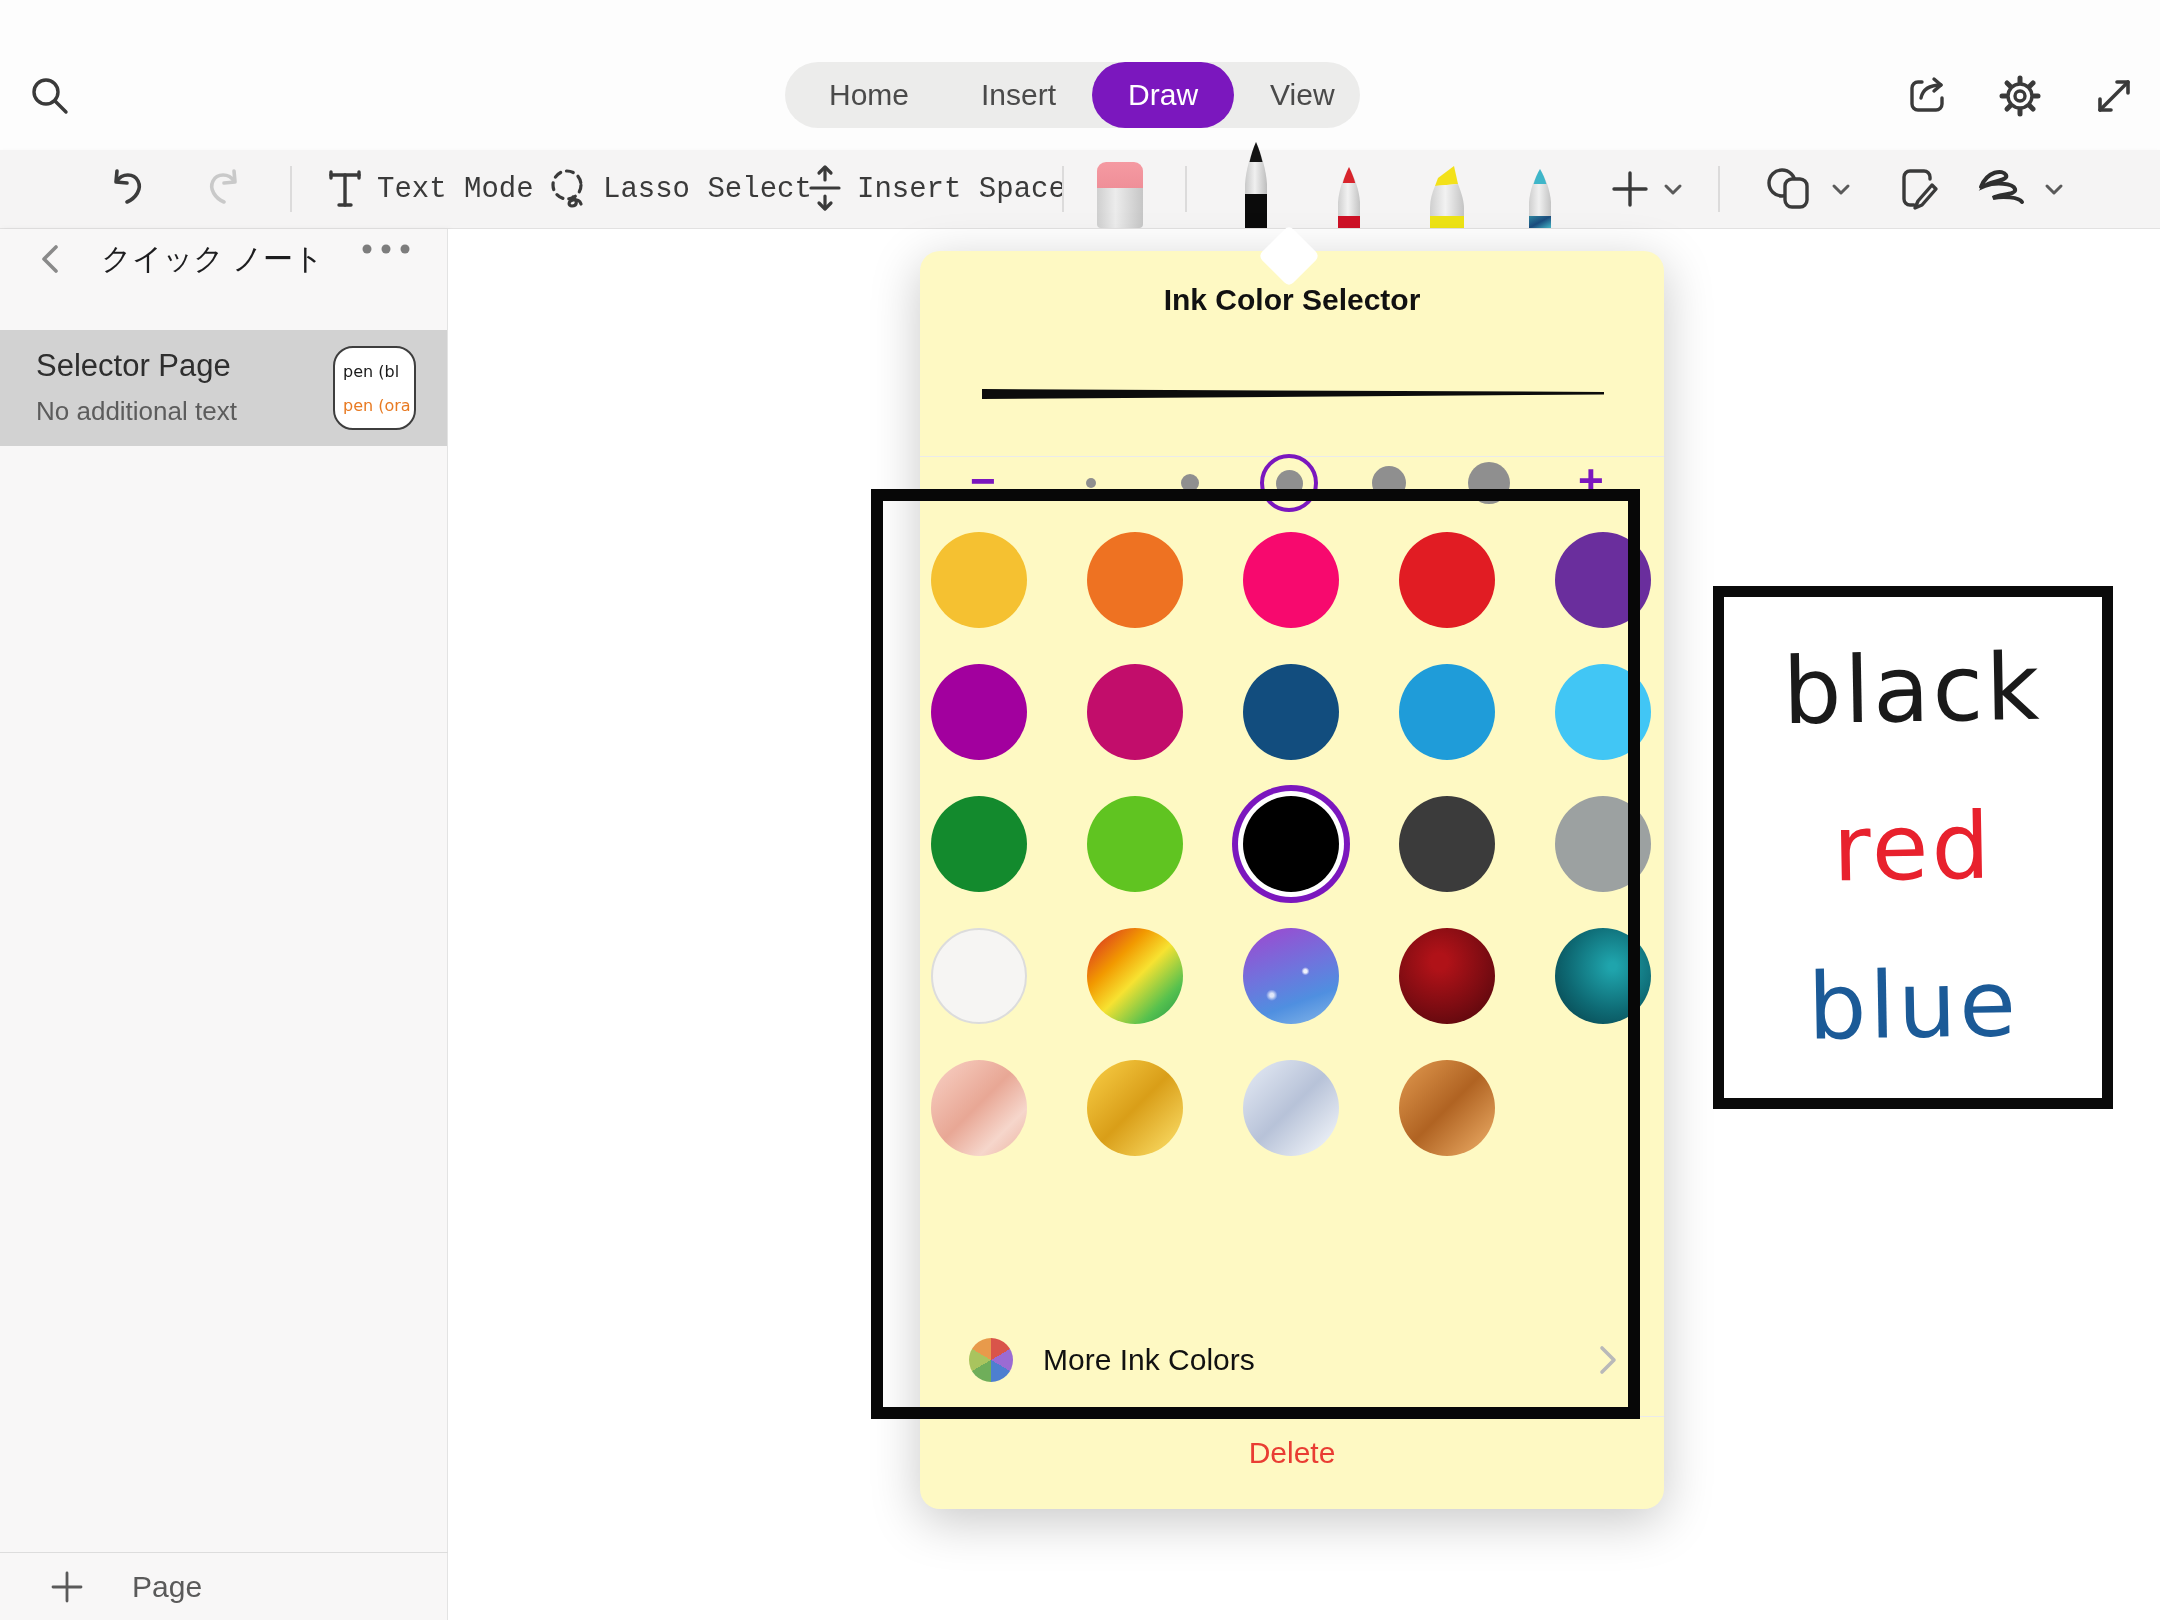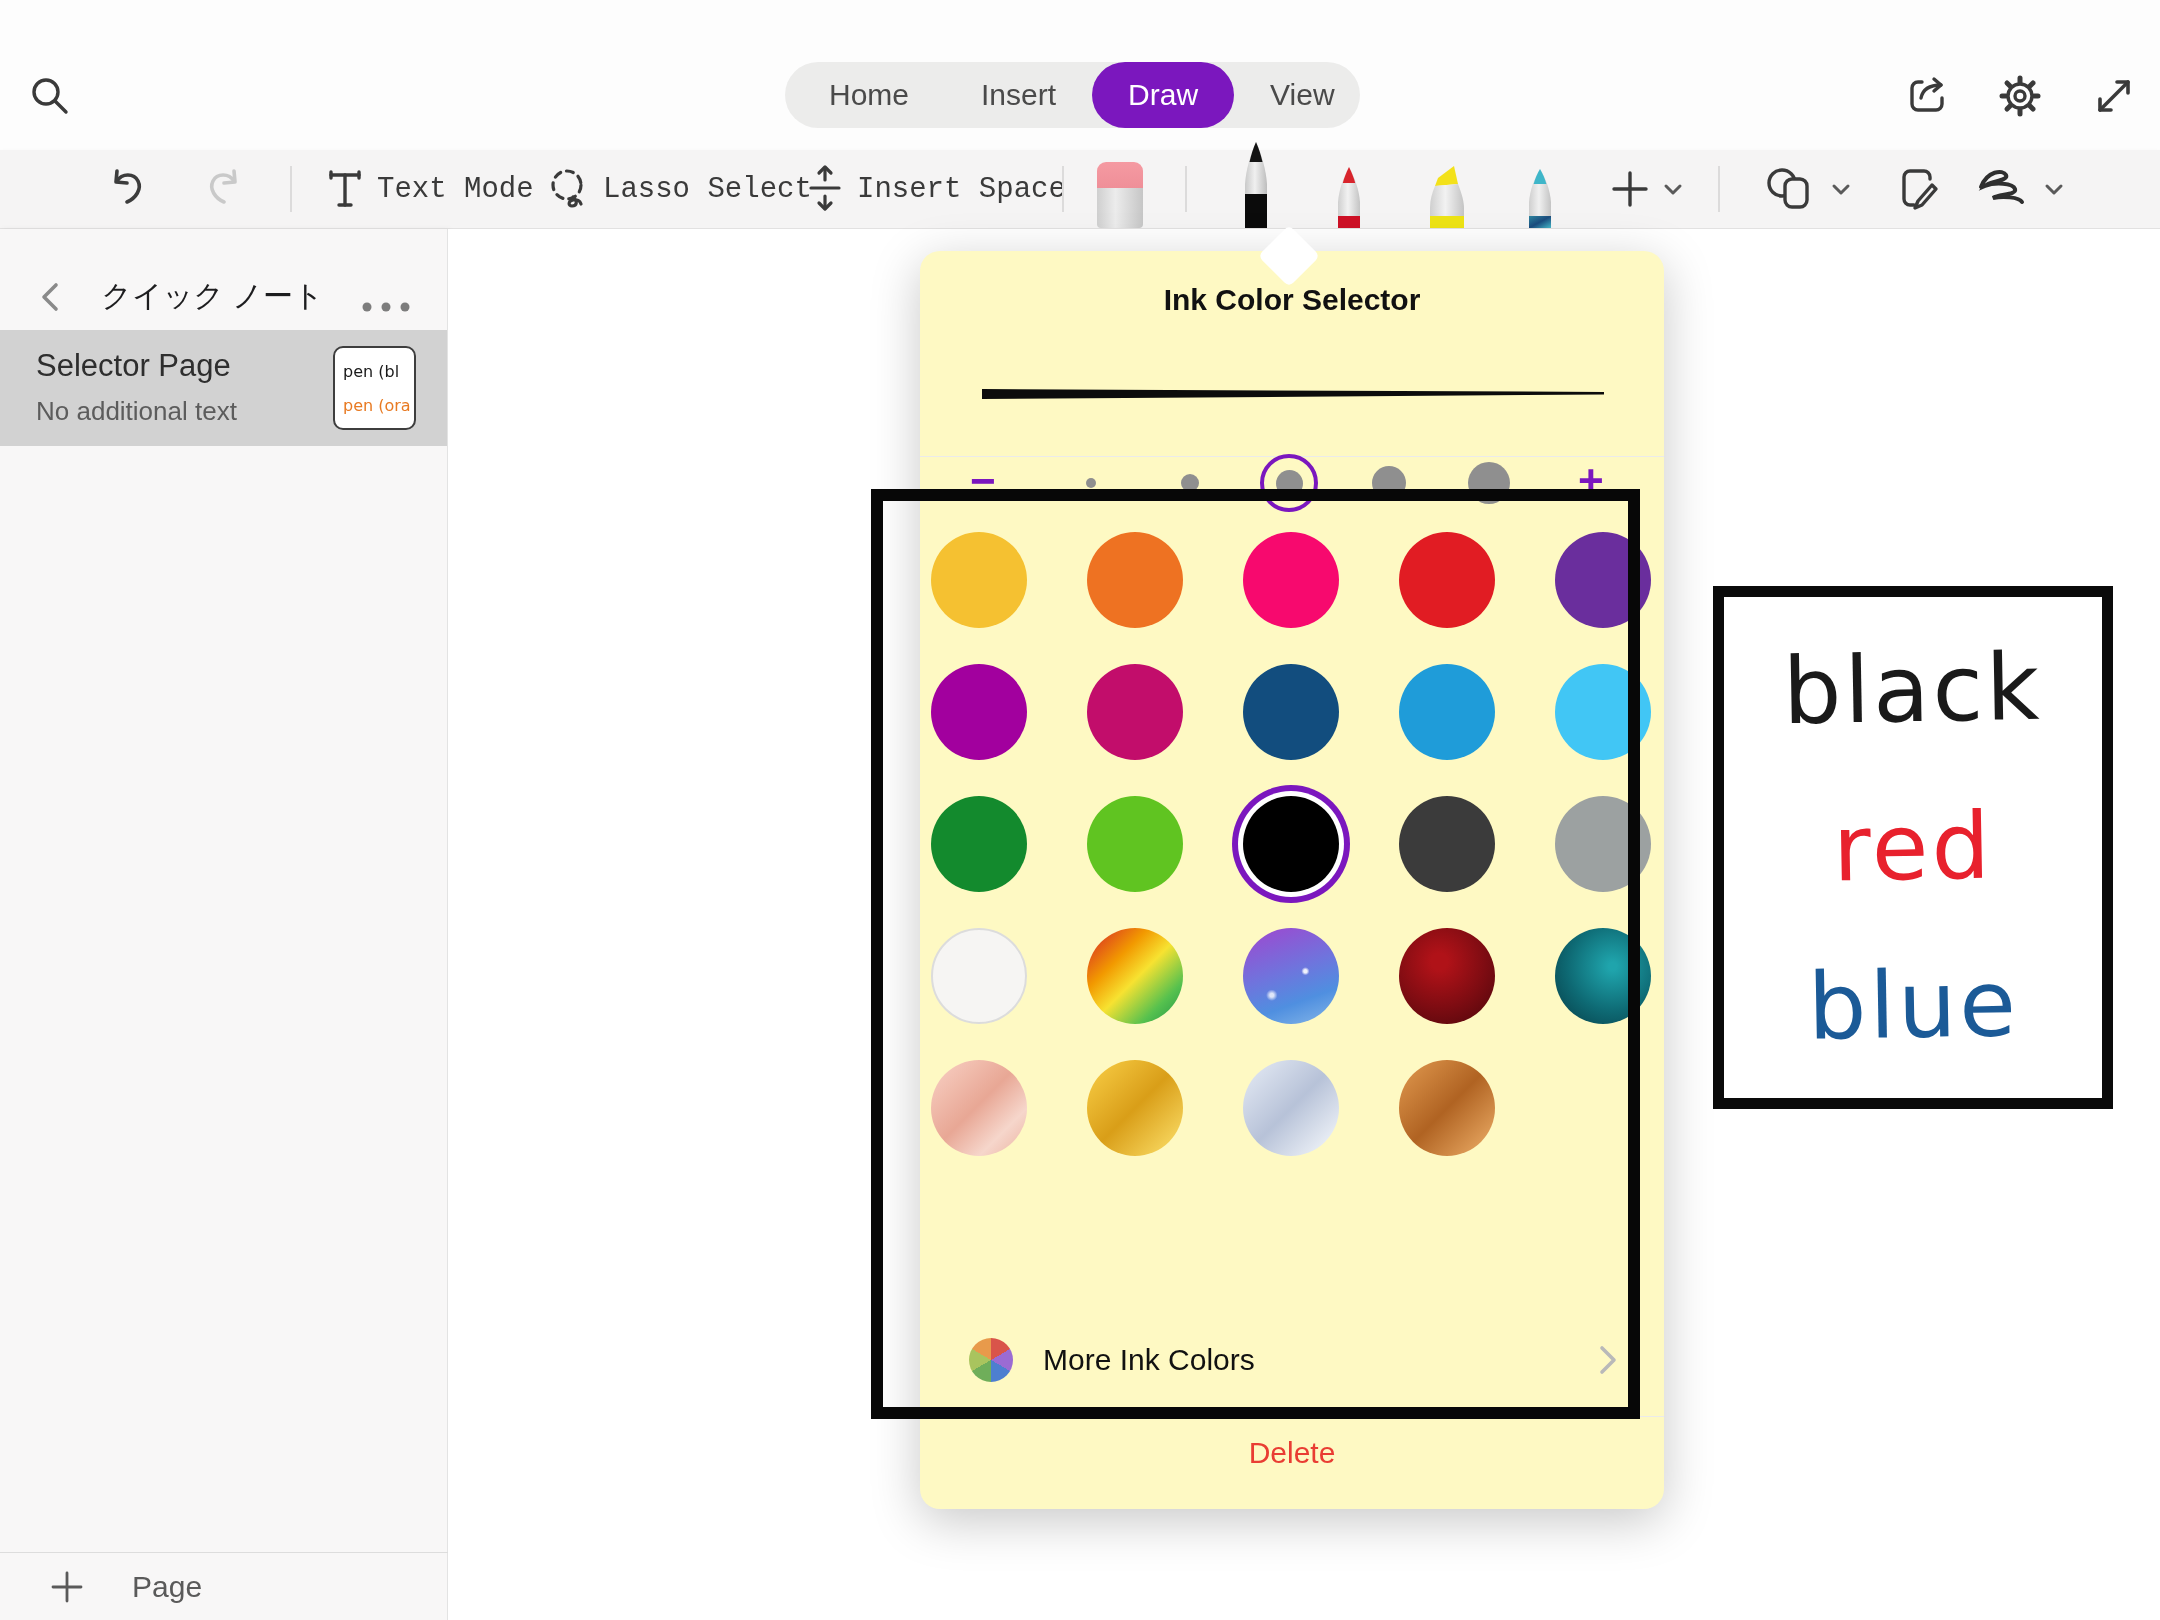--- a/index.html
+++ b/index.html
@@ -17,27 +17,27 @@
   
   .toolbar{position:absolute;left:0;top:150px;width:2160px;height:78px;background:#f5f4f4;
            border-bottom:1px solid #e2e1e1;box-shadow:0 2px 5px rgba(0,0,0,.05);}
   .t-item{position:absolute;top:0;height:78px;display:flex;align-items:center;font-family:Liberation Mono, monospace;}
   .t-label{font-size:29px;color:#3a3a3a;margin-left:12px;white-space:nowrap;}
   .t-div{position:absolute;top:16px;width:2px;height:46px;background:#dcdbdb;}
   .pen{position:absolute;bottom:0;}
   
   .sidebar{position:absolute;left:0;top:229px;width:447px;height:1391px;background:#f8f7f7;
            border-right:1px solid #e3e3e3;box-shadow:2px 0 6px rgba(0,0,0,.05);}
-  .sb-header{position:absolute;left:0;top:18px;width:447px;height:70px;display:flex;align-items:flex-end;}
+  .sb-header{position:absolute;left:0;top:10px;width:447px;height:70px;display:flex;align-items:flex-start;}
   .sb-title{flex:1;text-align:center;font-size:30px;color:#1d1d1f;}
   .page-item{position:absolute;left:0;top:101px;width:447px;height:116px;background:#d2d2d2;}
   .pi-title{position:absolute;left:36px;top:18px;font-size:31px;color:#2e2e2e;}
   .pi-sub{position:absolute;left:36px;top:66px;font-size:26px;color:#5c5c5c;}
   .thumb{position:absolute;left:333px;top:16px;width:83px;height:84px;background:#fff;
-         border:2.5px solid #3e3e3e;border-radius:10px;box-sizing:border-box;padding:7px 0 0 8px;}
+         border:2.5px solid #3e3e3e;border-radius:20px;box-sizing:border-box;padding:7px 0 0 8px;}
   .thumb div{font-size:16px;line-height:34px;white-space:nowrap;overflow:hidden;
              font-family:"DejaVu Sans",sans-serif;}
   .add-page{position:absolute;left:0;bottom:0;width:447px;height:67px;border-top:1px solid #dddddd;
             display:flex;align-items:center;padding-left:12px;}
   .add-page span{font-size:30px;color:#5a5a5a;margin-left:46px;}
   
   .canvas{position:absolute;left:448px;top:229px;width:1712px;height:1391px;background:#ffffff;}
   
   .popup{position:absolute;left:892px;top:251px;width:744px;height:1258px;background:#fef9c3;
          border-radius:20px;box-shadow:0 12px 50px rgba(0,0,0,.22);z-index:5;margin-left:28px;}

